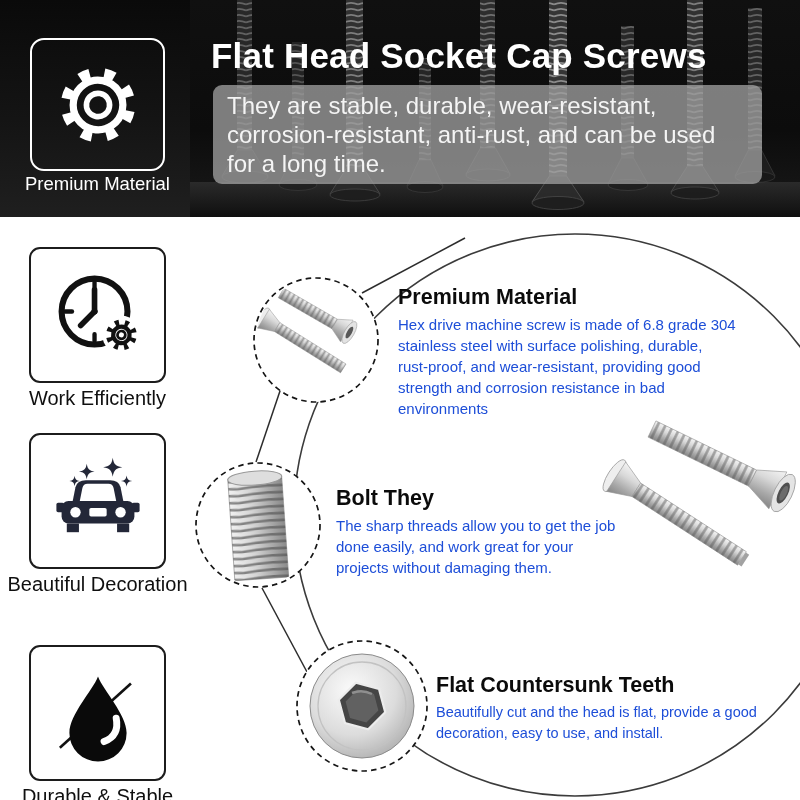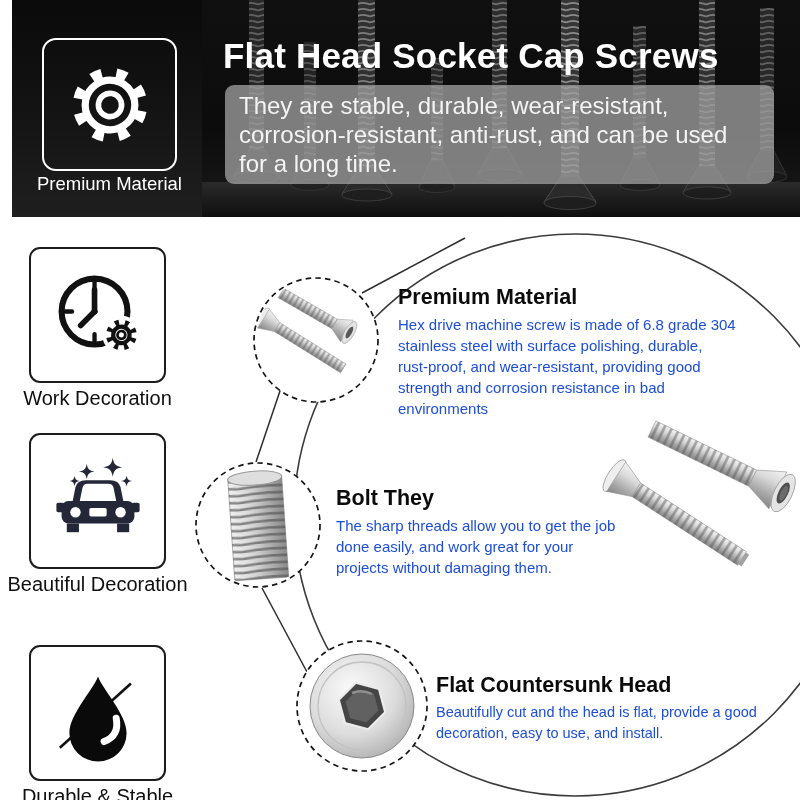--- a/index.html
+++ b/index.html
@@ -1,20 +1,20 @@
 <!DOCTYPE html>
 <html><head>
 <meta charset="utf-8">
 <style>
   html,body{margin:0;padding:0;background:#fff;}
   .canvas{position:relative;width:800px;height:800px;background:#fff;overflow:hidden;
           font-family:"Liberation Sans",sans-serif;color:#1c1c1c;}
 
   
-  .banner{position:absolute;left:12px;top:0;width:716px;height:217px;
+  .banner{position:absolute;left:0;top:0;width:716px;height:217px;
           background:linear-gradient(180deg,#0a0a0a 0%,#141414 55%,#1f1f1f 100%);}
   .banner-art{position:absolute;left:190px;top:0;width:610px;height:217px;}
   .banner-title{position:absolute;left:211px;top:36px;width:585px;margin:0;
                 font-size:35px;font-weight:bold;color:#ffffff;white-space:nowrap;letter-spacing:.2px;}
   .subtitle-box{position:absolute;left:213px;top:85px;width:521px;
                 background:rgba(158,158,158,.78);border-radius:9px;padding:6px 14px;}
   .subtitle-box p{margin:0;font-size:24px;line-height:29px;color:#f4f4f4;}
   .badge-box{position:absolute;left:30px;top:38px;width:131px;height:129px;
              border:2.5px solid #fff;border-radius:14px;
              display:flex;align-items:center;justify-content:center;}
@@ -147,21 +147,21 @@
         </g>
         <circle cx="56" cy="56" r="3.5" fill="#111"></circle>
         <circle cx="87" cy="83" r="22" fill="#ffffff"></circle>
         <g stroke="#111" fill="none" transform="rotate(14 87 83)">
           <circle cx="87" cy="83" r="14" stroke-width="7.5" stroke-dasharray="4.5 6.5"></circle>
           <circle cx="87" cy="83" r="9.5" stroke-width="5"></circle>
           <circle cx="87" cy="83" r="4.5" stroke-width="3.2"></circle>
         </g>
       </svg>
     </div>
-    <div class="feature-label">Work Decoration</div>
+    <div class="feature-label">Work Efficiently</div>
   </div>
 
   <div class="feature f2">
     <div class="feature-box">
       <svg width="104" height="104" viewBox="0 0 120 120" aria-hidden="true">
         <g fill="#232738">
           <path transform="translate(33,37) scale(6)" d="M0,-1 C.12,-.3 .3,-.12 1,0 C.3,.12 .12,.3 0,1 C-.12,.3 -.3,.12 -1,0 C-.3,-.12 -.12,-.3 0,-1 Z"></path>
           <path transform="translate(47,26) scale(9)" d="M0,-1 C.12,-.3 .3,-.12 1,0 C.3,.12 .12,.3 0,1 C-.12,.3 -.3,.12 -1,0 C-.3,-.12 -.12,-.3 0,-1 Z"></path>
           <path transform="translate(77,21) scale(11)" d="M0,-1 C.12,-.3 .3,-.12 1,0 C.3,.12 .12,.3 0,1 C-.12,.3 -.3,.12 -1,0 C-.3,-.12 -.12,-.3 0,-1 Z"></path>
           <path transform="translate(93,37) scale(6.5)" d="M0,-1 C.12,-.3 .3,-.12 1,0 C.3,.12 .12,.3 0,1 C-.12,.3 -.3,.12 -1,0 C-.3,-.12 -.12,-.3 0,-1 Z"></path>
@@ -299,17 +299,17 @@
     <h2>Premium Material</h2>
     <p>Hex drive machine screw is made of 6.8 grade 304 stainless steel with surface polishing, durable, rust-proof, and wear-resistant, providing good strength and corrosion resistance in bad environments</p>
   </section>
 
   <section class="callout c2">
     <h2>Bolt They</h2>
     <p>The sharp threads allow you to get the job done easily, and work great for your projects without damaging them.</p>
   </section>
 
   <section class="callout c3">
-    <h2>Flat Countersunk Head</h2>
+    <h2>Flat Countersunk Teeth</h2>
     <p>Beautifully cut and the head is flat, provide a good decoration, easy to use, and install.</p>
   </section>
 
 </div>
 
 </body></html>

